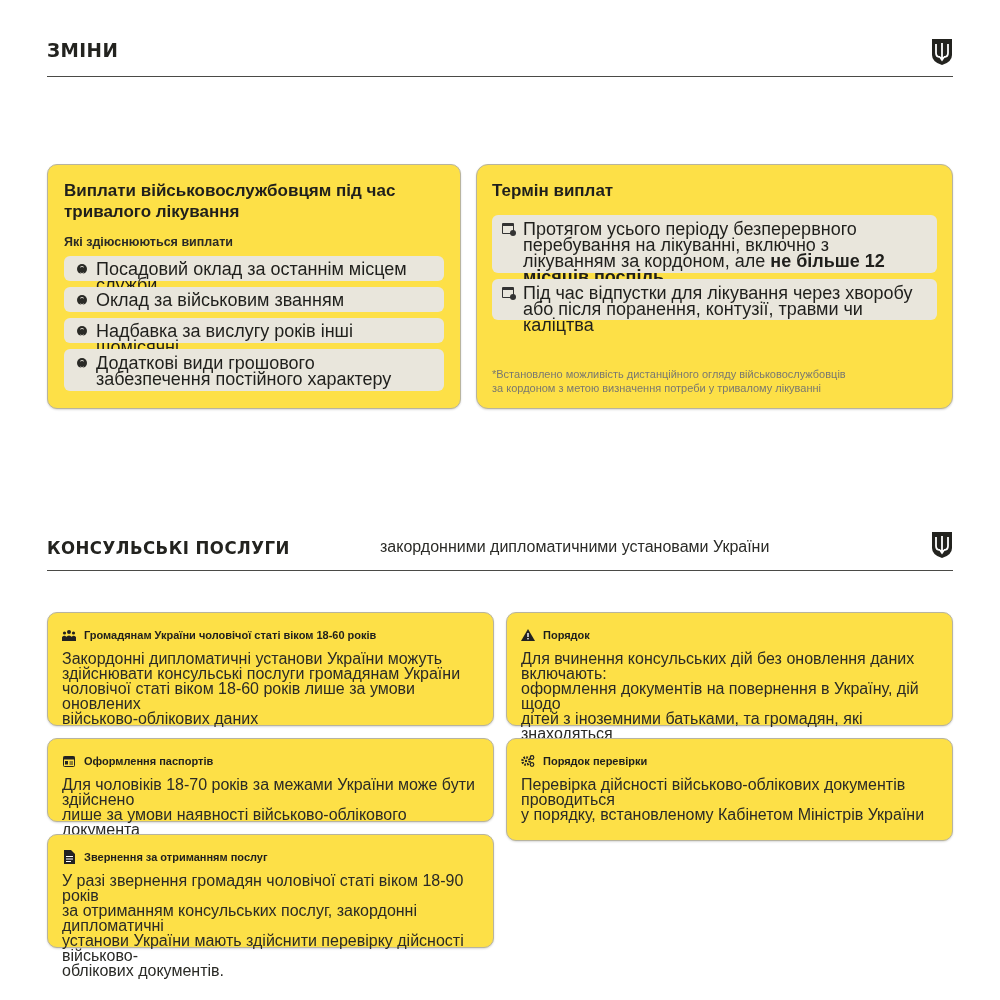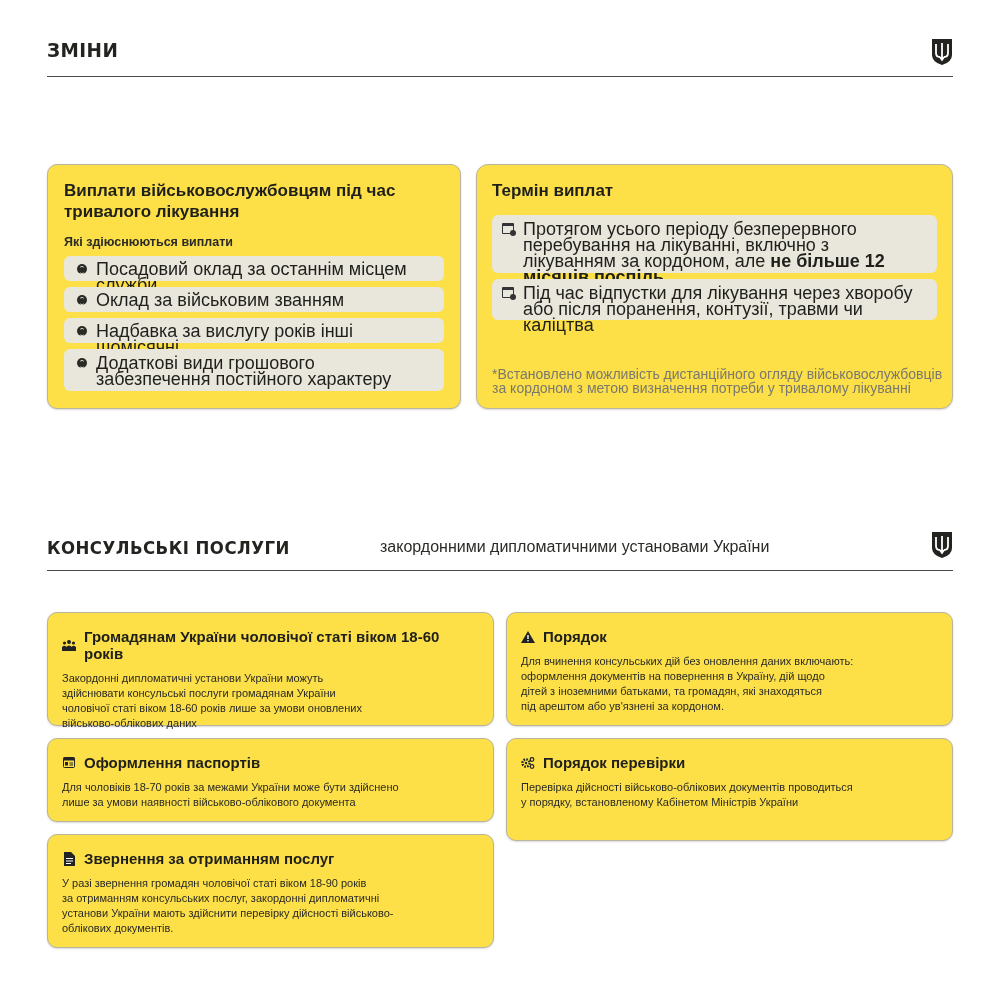--- a/index.html
+++ b/index.html
@@ -15,25 +15,25 @@
 
   .card-title-big { font-weight: bold; font-size: 17px; line-height: 21px; color: #1f1f1c; }
   .subhead { font-weight: bold; font-size: 12.5px; color: #2a2a26; margin-top: 13px; }
 
   .pill { background: #e9e6dc; border-radius: 6px; display: flex; align-items: flex-start; padding: 5px 10px; font-size: 18px; line-height: 16px; color: #1f1f1c; }
   .coin { flex: 0 0 10px; width: 10px; height: 10px; border-radius: 50%; background: #2a2a26; margin: 3px 9px 0 3px; position: relative; }
   .coin::after { content: ""; position: absolute; left: 3px; top: 2px; width: 4px; height: 6px; border-radius: 2px; border: 1px solid #e9e6dc; border-left: none; border-right: none; }
   .cal { flex: 0 0 12px; width: 12px; height: 11px; margin: 2px 9px 0 0; position: relative; border: 1px solid #333; border-top: 3px solid #333; border-radius: 1px; }
   .cal::after { content: ""; position: absolute; right: -3px; bottom: -3px; width: 6px; height: 6px; border-radius: 50%; background: #333; }
 
-  .note { font-size: 14px; line-height: 14px; color: #7a786f; }
+  .note { font-size: 11px; line-height: 14px; color: #7a786f; }
 
-  .card-h { display: flex; align-items: center; font-weight: bold; font-size: 15px; color: #1f1f1c; }
+  .card-h { display: flex; align-items: center; font-weight: bold; font-size: 11px; color: #1f1f1c; }
   .card-h .ico { width: 14px; height: 14px; margin-right: 8px; display: inline-flex; align-items: center; justify-content: center; }
-  .card-body { font-size: 11px; line-height: 15px; color: #2a2a26; margin-top: 9px; white-space: pre-line; }
+  .card-body { font-size: 16px; line-height: 15px; color: #2a2a26; margin-top: 9px; white-space: pre-line; }
 </style>
 </head>
 <body>
 
 <div class="section-header" style="top:38px; height:39px;">
   <span class="title">ЗМІНИ</span>
   <svg class="shield" viewBox="0 0 22 28" style="top:0;">
     <path d="M1 1 H21 V17 Q21 24 11 27 Q1 24 1 17 Z" fill="#23231f"></path>
     <path d="M5 6 V15 Q5 19 9 19 M17 6 V15 Q17 19 13 19 M11 5 V21 M9 19 L11 22 L13 19" stroke="#fff" stroke-width="1.8" fill="none"></path>
   </svg>

